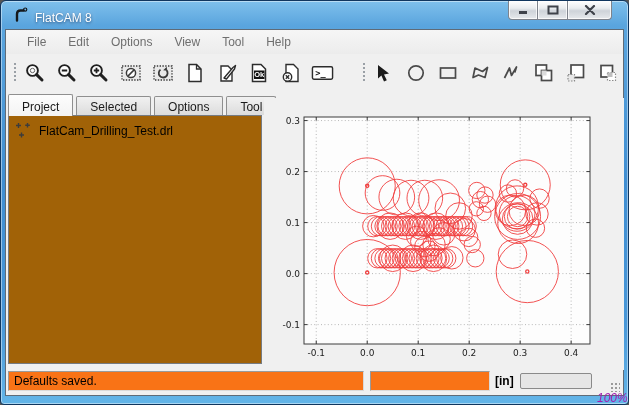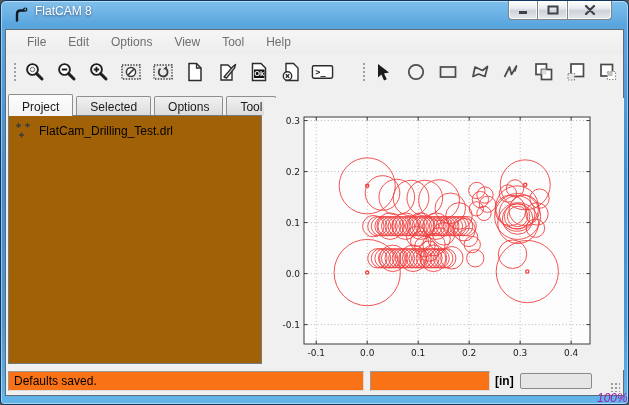--- a/index.html
+++ b/index.html
@@ -8,42 +8,42 @@
     position:relative;width:629px;height:405px;margin:0;
     font-family:"Liberation Sans",sans-serif;font-size:12px;
     background:linear-gradient(180deg,#7fc0ec 0%,#5aa5de 6%,#3f8ed2 45%,#4897d8 80%,#63b5e8 100%);
     border:1px solid #10365f;border-radius:6px 6px 4px 4px;
     box-shadow:inset 0 0 0 1px rgba(255,255,255,.45);
     overflow:hidden;
   }
   
   .titlebar{position:absolute;left:0;top:0;right:0;height:28px;}
   .app-icon{position:absolute;left:11px;top:5px;width:17px;height:17px;}
-  .title-text{position:absolute;left:34px;top:3px;color:#fff;text-shadow:0 1px 3px rgba(0,40,90,.8),0 0 6px rgba(255,255,255,.5);}
+  .title-text{position:absolute;left:34px;top:10px;color:#fff;text-shadow:0 1px 3px rgba(0,40,90,.8),0 0 6px rgba(255,255,255,.5);}
   .winbtns{position:absolute;top:0;right:16px;display:flex;}
   .winbtn{
     width:30px;height:19px;border:1px solid #7e838c;border-top:none;
     background:linear-gradient(180deg,#ffffff,#e9ecef 40%,#ced3d9 55%,#e6e9ec 100%);
     box-shadow:inset 0 0 0 1px rgba(255,255,255,.75);
     display:flex;align-items:center;justify-content:center;cursor:default;
   }
   .winbtn+.winbtn{border-left:none;}
   .winbtn:first-child{border-radius:0 0 0 4px;}
   .winbtn:last-child{border-radius:0 0 4px 0;}
   
   .client{
     position:absolute;left:4px;top:28px;right:4px;bottom:8px;
     background:#f0f0f0;border:1px solid #5f6b77;
   }
   .menubar{position:absolute;left:0;top:0;right:0;height:24px;background:linear-gradient(180deg,#f6f6f6,#ececec);display:flex;align-items:center;padding-left:10px;}
   .menu-item{padding:4px 11px;color:#6f6f6f;}
   .toolbar{position:absolute;left:0;top:24px;right:0;height:36px;display:flex;align-items:center;}
   .tb-handle{width:5px;height:22px;margin:0 5px 0 6px;background-image:radial-gradient(circle,#9aa0a6 1px,transparent 1.2px);background-size:4px 4px;background-position:1px 1px;}
   .tb-group{display:flex;align-items:center;gap:7px;}
-  .tb-icon{width:25px;height:25px;display:flex;align-items:center;justify-content:center;border:1px solid transparent;border-radius:2px;}
+  .tb-icon{width:25px;height:25px;display:flex;align-items:flex-end;justify-content:center;border:1px solid transparent;border-radius:2px;}
   
   .tabbar{position:absolute;left:2px;top:63px;height:22px;display:flex;align-items:flex-end;}
   .tab{
     padding:3px 13px 3px 13px;border:1px solid #8f8f8f;border-bottom:none;
     background:linear-gradient(180deg,#f1f1f1,#dcdcdc);border-radius:2px 2px 0 0;
     margin-right:3px;height:19px;color:#1a1a1a;
   }
   .tab.active{
     background:linear-gradient(180deg,#fdfdfd,#f3f3f3);height:22px;
     position:relative;z-index:2;margin-bottom:-1px;padding-top:5px;

